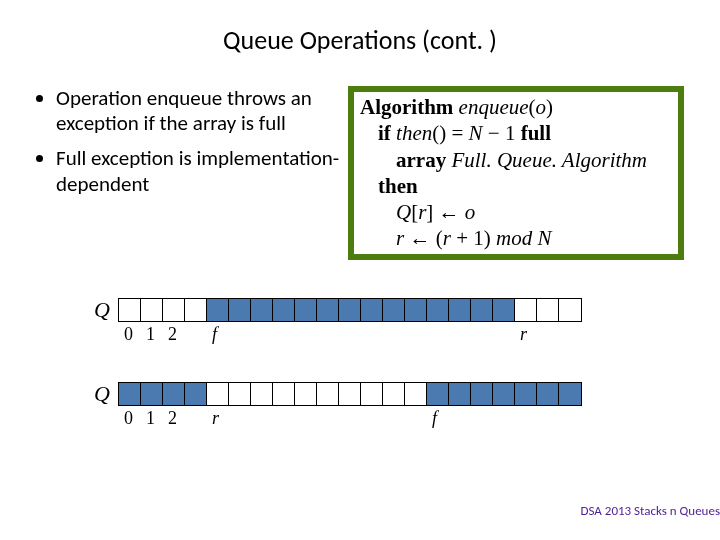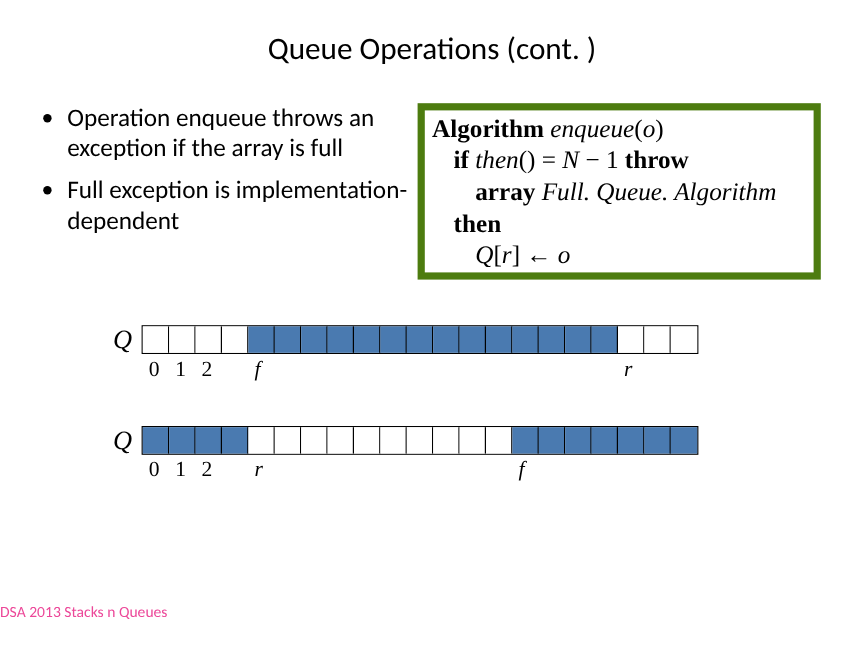--- a/index.html
+++ b/index.html
@@ -97,52 +97,55 @@
   }
   .lbl {
     position: absolute;
     font-style: normal;
   }
   .lbl.it { font-style: italic; }
   .footer {
     position: absolute;
     bottom: 22px;
     width: 100%;
-    text-align: left;
+    text-align: right;
     font-size: 13px;
-    color: #ec4899;
+    color: #4c1d95;
   }
 </style>
 </head>
 <body>
 
 <div class="slide">
 
   <div class="title">Queue Operations (cont. )</div>
 
   <div class="body">
     <div class="left">
       <ul>
         <li>Operation enqueue throws an exception if the array is full</li>
         <li>Full exception is implementation-dependent</li>
       </ul>
     </div>
     <div class="right">
       <span class="kw">Algorithm </span><span class="it">enqueue</span>(<span class="it">o</span>)
       <span class="ind1">
-        <span class="kw">if </span><span class="it">then</span><span>() = </span><span class="it">N</span><span> − 1 </span><span class="kw">throw</span>
+        <span class="kw">if </span><span class="it">then</span><span>() = </span><span class="it">N</span><span> − 1 </span><span class="kw">full</span>
       </span>
       <span class="ind2">
         <span class="kw">array </span><span class="it">Full. Queue. Algorithm</span>
       </span>
       <span class="ind1">
         <span class="kw">then</span>
       </span>
       <span class="ind2">
         <span class="it">Q</span><span>[</span><span class="it">r</span><span>] </span><span>← </span><span class="it">o</span>
+      </span>
+      <span class="ind2">
+        <span class="it">r</span><span> ← (</span><span class="it">r</span><span> + 1) </span><span class="it">mod</span><span class="it"> N</span>
       </span>
     </div>
   </div>
 
   <div class="charts">
 
     <div class="chart-row">
       <div class="q-label">Q</div>
       <div class="cells-wrap">
         <div class="cells" id="cells1">

